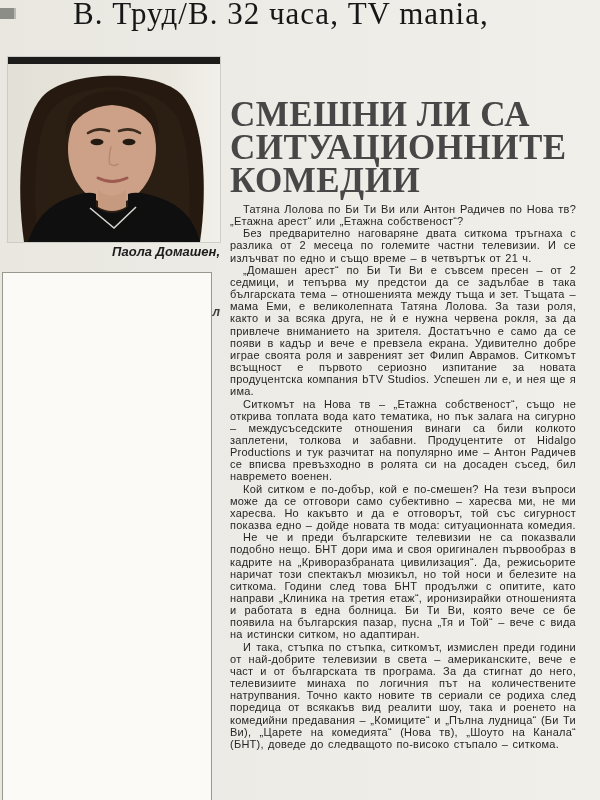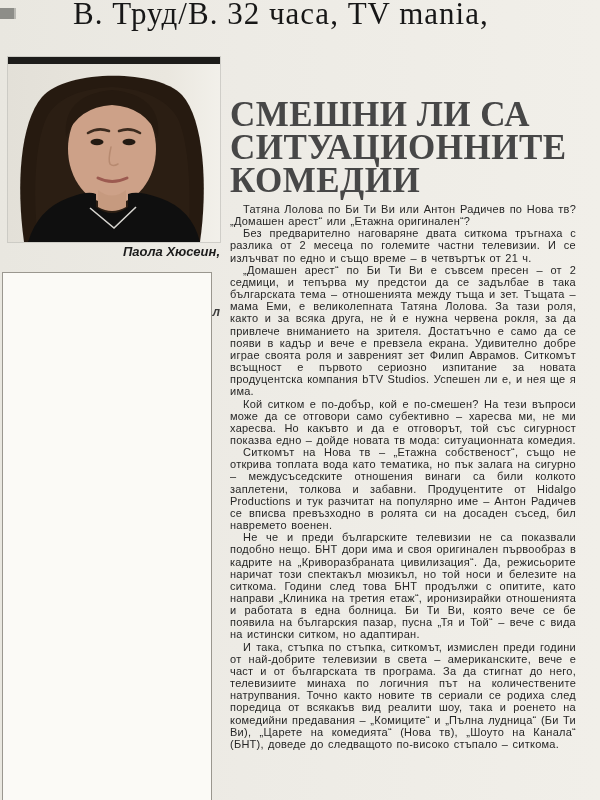--- a/index.html
+++ b/index.html
@@ -106,32 +106,32 @@
 
       <path d="M90,133 L90,150 Q104,158 118,150 L118,133 Q104,144 90,133 Z" fill="#c69a7f"></path>
 
       <path d="M20,185 Q30,152 60,141 Q80,133 88,137 L88,150 Q104,162 120,150 L120,137 Q130,133 152,141 Q184,152 192,185 Z" fill="#0f0f0f"></path>
 
       <path d="M82,151 L106,171 L128,150" stroke="#d7d5d0" stroke-width="1.6" fill="none"></path>
     </svg>
   </figure>
 
   <figcaption class="caption">
-    <div class="cap-name">Паола Хюсеин,</div>
+    <div class="cap-name">Паола Домашен,</div>
     <div class="cap-role">ТВ наблюдател</div>
   </figcaption>
 
   <div class="empty-frame"></div>
 
   <article class="article-col">
     <h1 class="headline">СМЕШНИ ЛИ СА СИТУАЦИОННИТЕ КОМЕДИИ</h1>
     <div class="body-text">
-      <p>Татяна Лолова по Би Ти Ви или Антон Радичев по Нова тв? „Домашен арест“ или „Етажна оригинален“?</p>
+      <p>Татяна Лолова по Би Ти Ви или Антон Радичев по Нова тв? „Етажна арест“ или „Етажна собственост“?</p>
       <p>Без предварително наговаряне двата ситкома тръгнаха с разлика от 2 месеца по големите частни телевизии. И се излъчват по едно и също време – в четвъртък от 21 ч.</p>
       <p>„Домашен арест“ по Би Ти Ви е съвсем пресен – от 2 седмици, и тепърва му предстои да се задълбае в така българската тема – отношенията между тъща и зет. Тъщата – мама Еми, е великолепната Татяна Лолова. За тази роля, както и за всяка друга, не ѝ е нужна червена рокля, за да привлече вниманието на зрителя. Достатъчно е само да се появи в кадър и вече е превзела екрана. Удивително добре играе своята роля и завреният зет Филип Аврамов. Ситкомът всъщност е първото сериозно изпитание за новата продуцентска компания bTV Studios. Успешен ли е, и нея ще я има.</p>
+      <p>Ситкомът на Нова тв – „Етажна собственост“, също не открива топлата вода като тематика, но пък залага на сигурно – междусъседските отношения винаги са били колкото заплетени, толкова и забавни. Продуцентите от Hidalgo Productions и тук разчитат на популярно име – Антон Радичев се вписва превъзходно в ролята си на досаден съсед, бил навремето военен.</p>
       <p>Кой ситком е по-добър, кой е по-смешен? На тези въпроси може да се отговори само субективно – харесва ми, не ми харесва. Но какъвто и да е отговорът, той със сигурност показва едно – дойде новата тв мода: ситуационната комедия.</p>
-      <p>Ситкомът на Нова тв – „Етажна собственост“, също не открива топлата вода като тематика, но пък залага на сигурно – междусъседските отношения винаги са били колкото заплетени, толкова и забавни. Продуцентите от Hidalgo Productions и тук разчитат на популярно име – Антон Радичев се вписва превъзходно в ролята си на досаден съсед, бил навремето военен.</p>
       <p>Не че и преди българските телевизии не са показвали подобно нещо. БНТ дори има и своя оригинален първообраз в кадрите на „Криворазбраната цивилизация“. Да, режисьорите наричат този спектакъл мюзикъл, но той носи и белезите на ситкома. Години след това БНТ продължи с опитите, като направи „Клиника на третия етаж“, иронизирайки отношенията и работата в една болница. Би Ти Ви, която вече се бе появила на българския пазар, пусна „Тя и Той“ – вече с вида на истински ситком, но адаптиран.</p>
       <p>И така, стъпка по стъпка, ситкомът, измислен преди години от най-добрите телевизии в света – американските, вече е част и от българската тв програма. За да стигнат до него, телевизиите минаха по логичния път на количествените натрупвания. Точно както новите тв сериали се родиха след поредица от всякакъв вид реалити шоу, така и роенето на комедийни предавания – „Комиците“ и „Пълна лудница“ (Би Ти Ви), „Царете на комедията“ (Нова тв), „Шоуто на Канала“ (БНТ), доведе до следващото по-високо стъпало – ситкома.</p>
     </div>
   </article>
 
 </div>
 
 </body></html>

